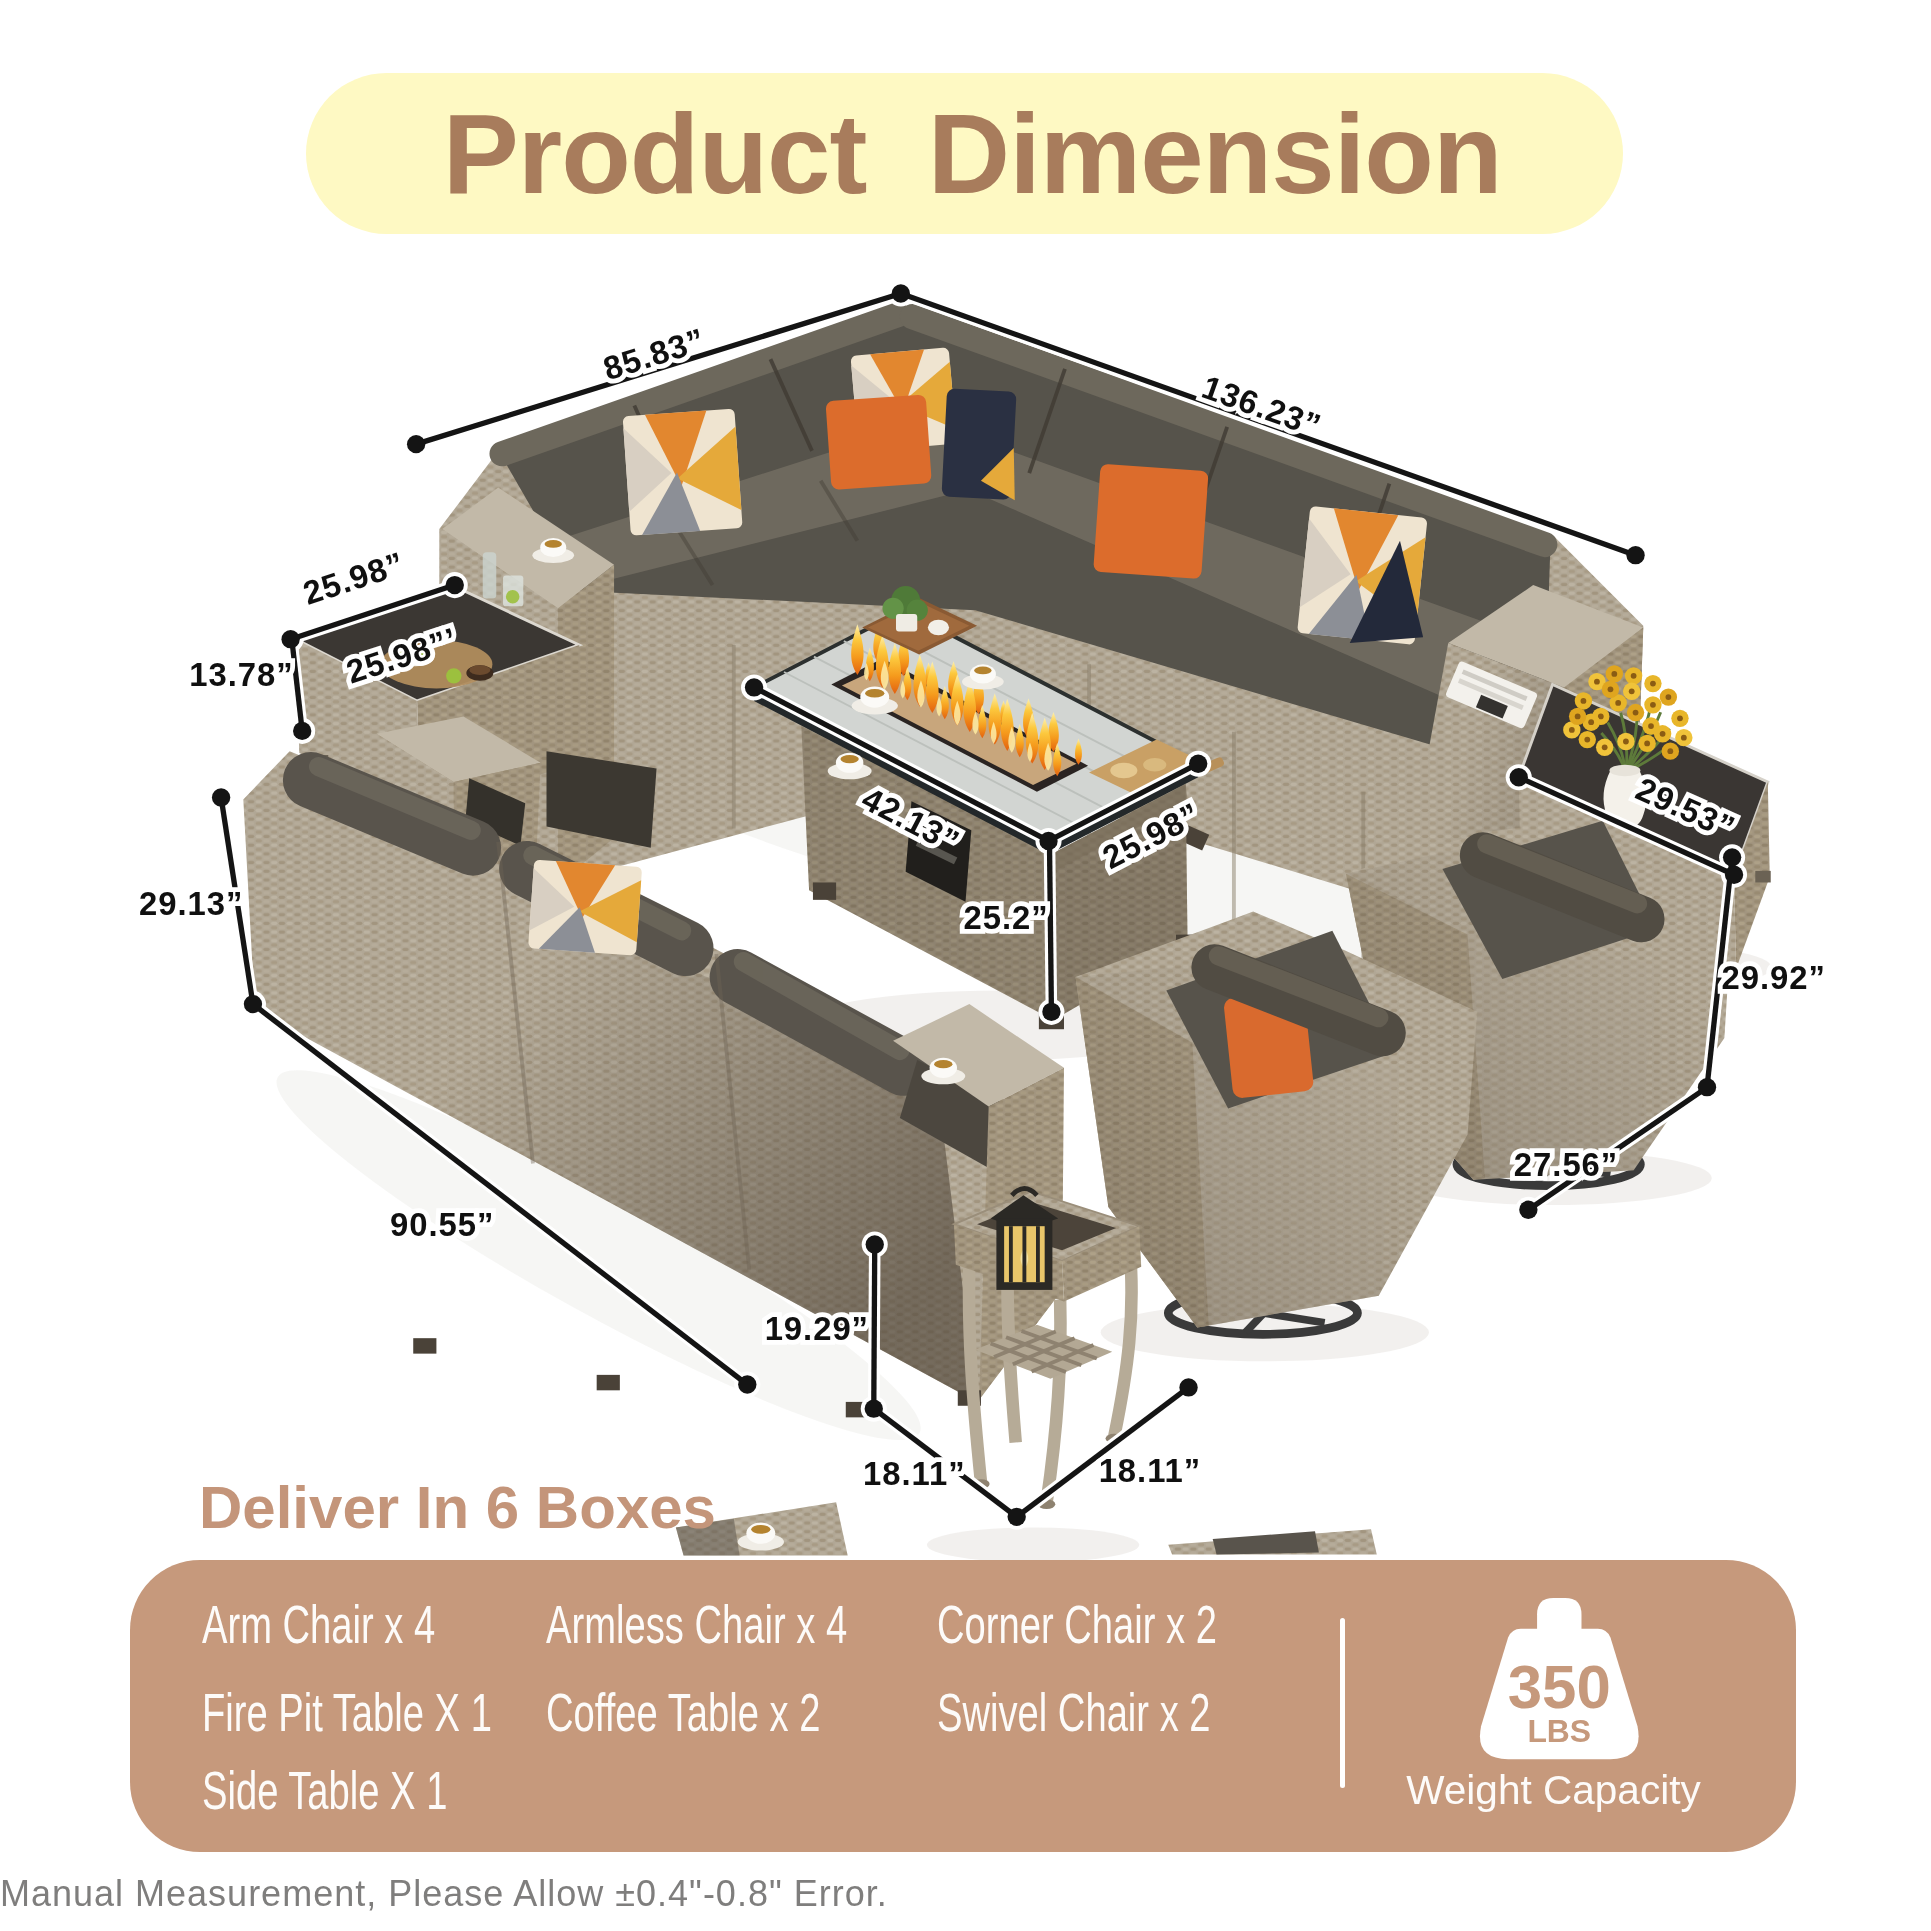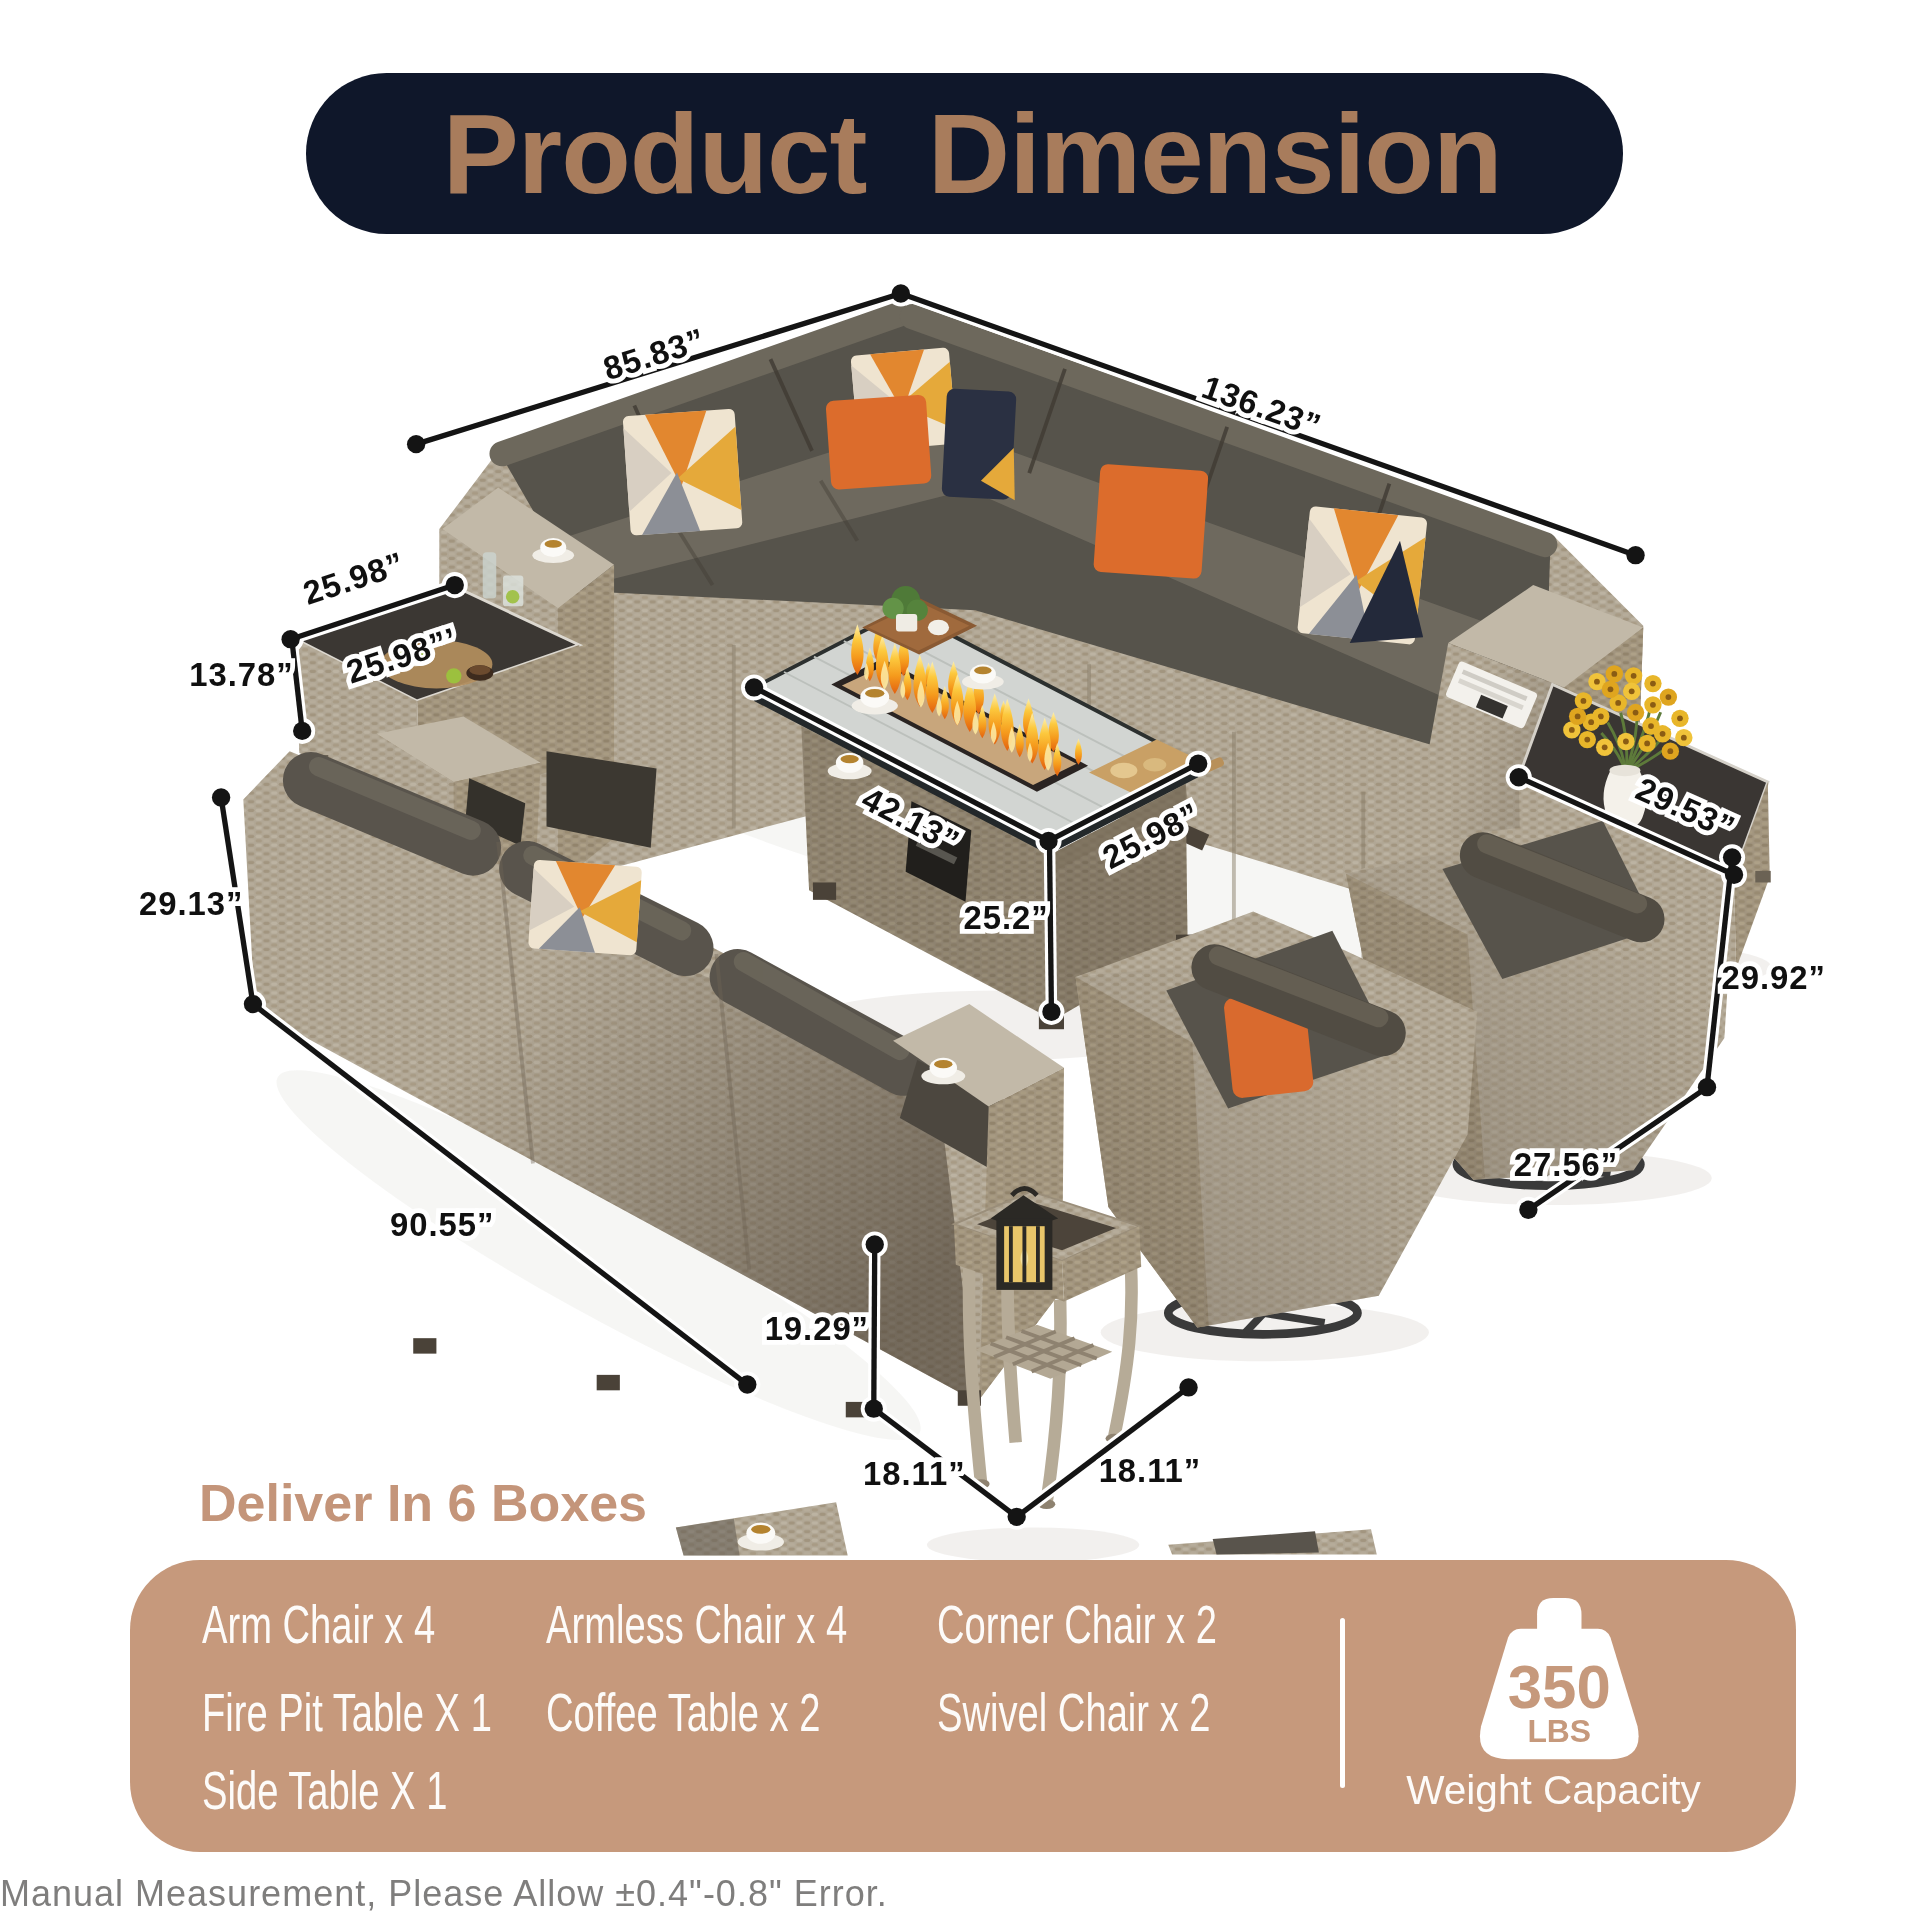--- a/index.html
+++ b/index.html
@@ -1,19 +1,19 @@
 <!DOCTYPE html>
 <html><head>
 <meta charset="utf-8">
 <style>
 html,body{margin:0;padding:0;width:1931px;height:1931px;background:#ffffff;overflow:hidden}
 body{font-family:"Liberation Sans",sans-serif;position:relative}
-.banner{position:absolute;left:306px;top:73px;width:1317px;height:161px;background:#0f172a;border-radius:83px;display:flex;align-items:center;justify-content:center}
+.banner{position:absolute;left:306px;top:73px;width:1317px;height:161px;background:#fef9c3;border-radius:83px;display:flex;align-items:center;justify-content:center}
 .banner span{font-size:114px;font-weight:bold;color:#a87c5c;letter-spacing:-1px;white-space:pre;padding-left:15.4px}
-.deliver{position:absolute;left:199px;top:1473px;font-size:52px;font-weight:bold;color:#c4957a}
+.deliver{position:absolute;left:199px;top:1473px;font-size:60px;font-weight:bold;color:#c4957a}
 .box{position:absolute;left:130px;top:1560px;width:1666px;height:292px;background:#c6997c;border-radius:70px}
 .bt{position:absolute;color:#fdfbf9;font-size:53px;line-height:1;white-space:nowrap;transform:scaleX(0.72);transform-origin:left center}
 .divider{position:absolute;left:1340px;top:1618px;width:4.8px;height:170px;background:#ffffff;border-radius:2.9px}
 .footer{position:absolute;left:0px;top:1873px;width:1931px;text-align:left;font-size:36px;color:#7f7e7d;letter-spacing:1px}
 </style>
 </head>
 <body>
 <div style="position:absolute;left:0;top:0"><svg width="1931" height="1931" viewBox="0 0 2000 2000">
       <defs>
 <pattern id="wk" width="16" height="9" patternUnits="userSpaceOnUse">

